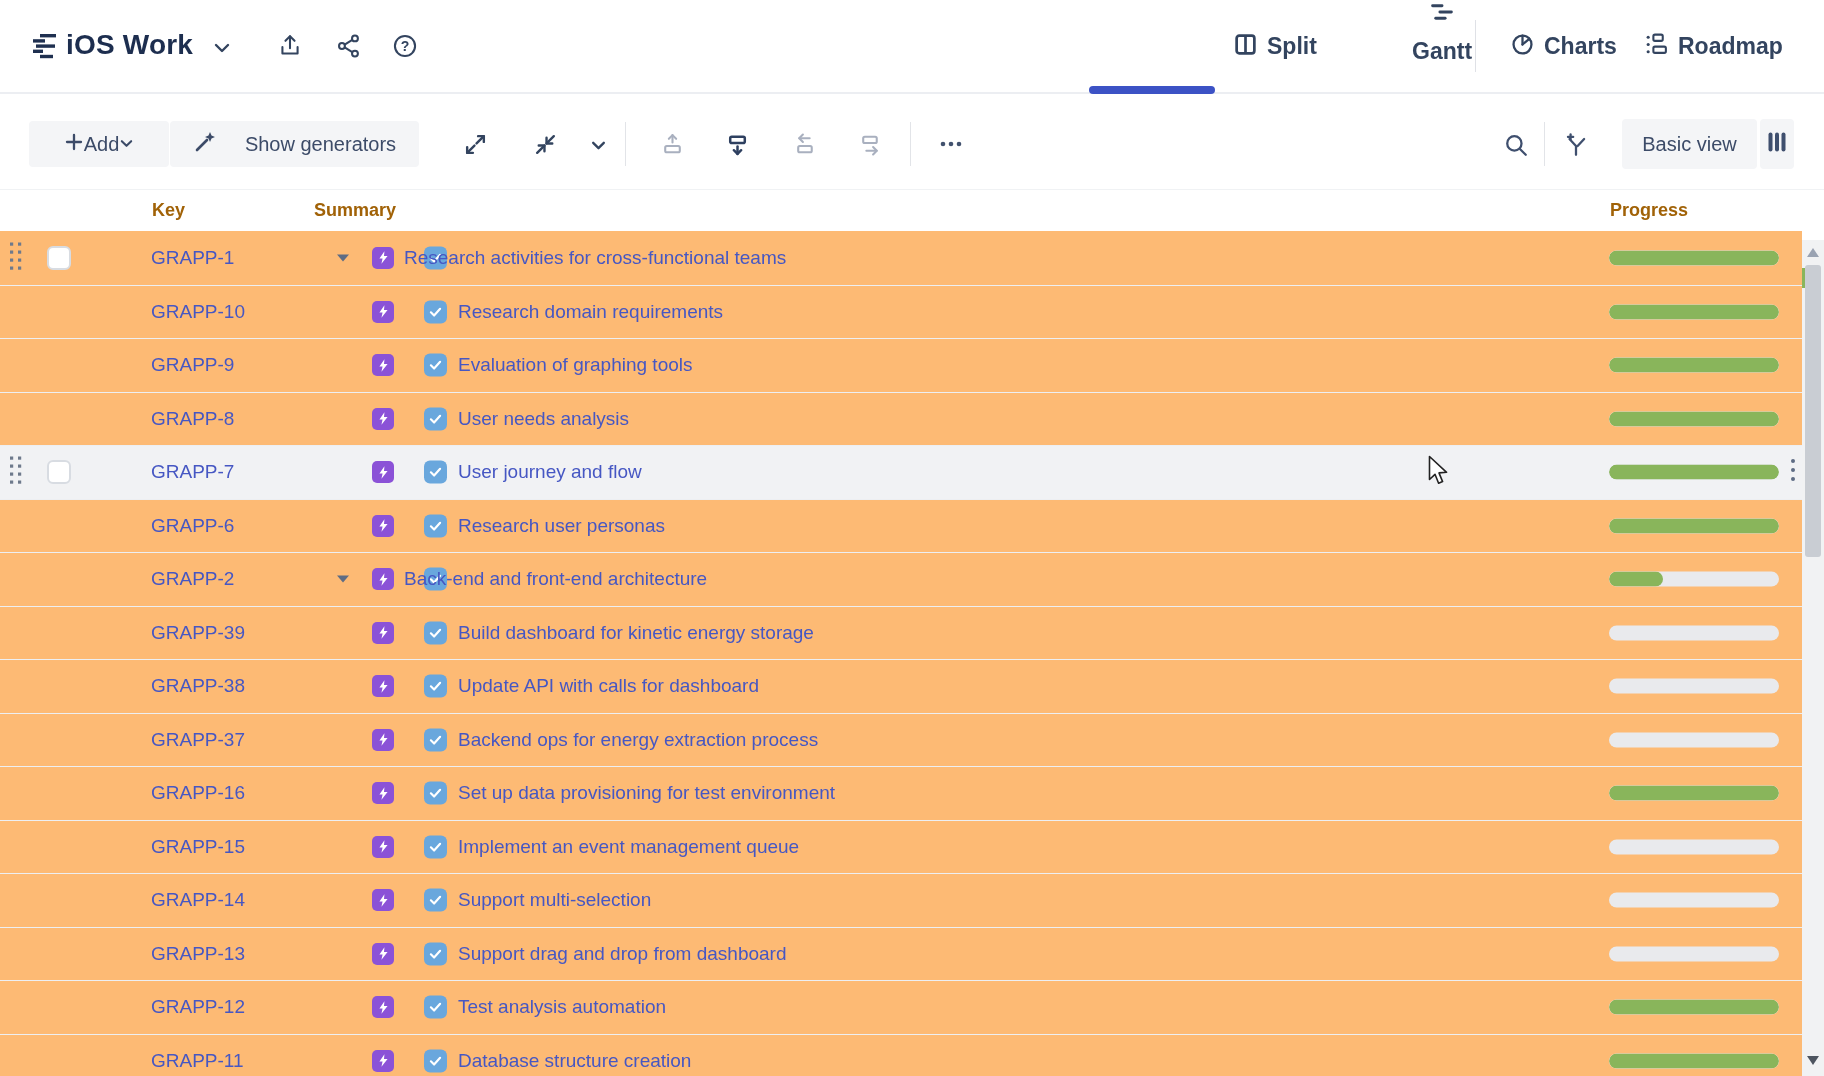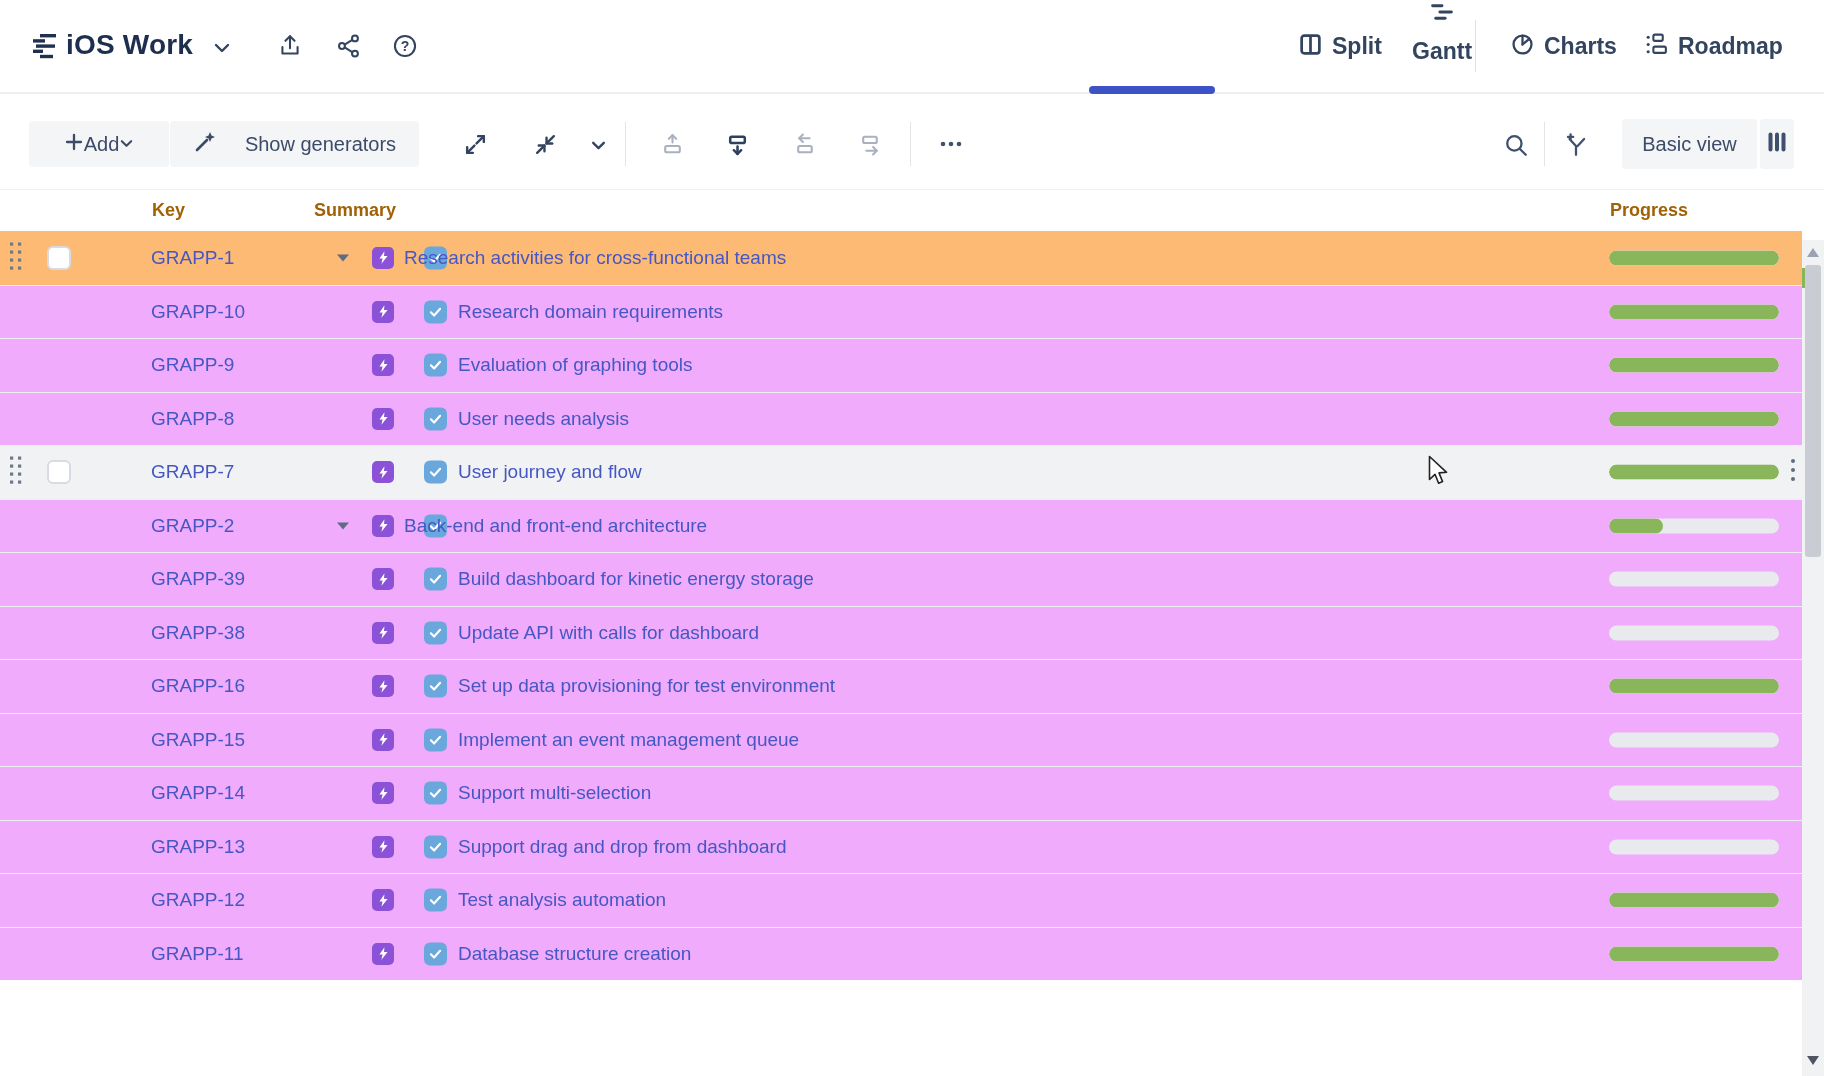--- a/index.html
+++ b/index.html
@@ -18,21 +18,21 @@
   .title-chev { left:212px; top:38px; }
   .tb-icon { top:33px; cursor:pointer; }
   .tb-export { left:277px; }
   .tb-share  { left:336px; }
   .tb-help   { left:392px; }
 
   .tab { position:absolute; top:0; height:92px; display:flex; align-items:center; gap:9px; cursor:pointer; }
   .tab .tlabel { font-size:23px; font-weight:600; color:#33445f; }
   .tab.active .tlabel { color:#3c52c5; }
   .tab-main    { left:1109px; }
-  .tab-split   { left:1298px; }
+  .tab-split   { left:1233px; }
   .tab-gantt   { left:1412px;flex-direction:column; }
   .tab-charts  { left:1510px; }
   .tab-roadmap { left:1644px; }
   .tab-divider { left:1475px; top:20px; width:1px; height:52px; background:#dfe1e6; }
   .tab-underline { left:1089px; top:86px; width:126px; height:8px; border-radius:4px; background:#3c52c5; }
 
   
   .toolbar { position:absolute; left:0; top:96px; width:1824px; height:94px; background:#fff; border-bottom:1px solid #f0f2f4; }
   .btn { position:absolute; display:flex; align-items:center; justify-content:center; gap:0;
          background:#f4f5f7; border-radius:4px; cursor:pointer; color:#3c4b68; font-size:20px; }
@@ -45,21 +45,21 @@
 
   
   .thead { position:absolute; left:0; top:190px; width:1824px; height:41px; background:#fff; }
   .thead .col { position:absolute; top:0; line-height:41px; font-size:18px; font-weight:700; color:#a16207; }
   .col-key { left:152px; } .col-summary { left:314px; } .col-progress { left:1610px; }
   .addcol { position:absolute; left:1797px; top:207px; width:23px; height:23px; border-radius:5px;
             background:#6f7b8c; display:flex; align-items:center; justify-content:center; cursor:pointer; }
 
   
   .rows { position:absolute; left:0; top:231px; width:1824px; }
-  .row { position:relative; width:1802px; height:53.5px; background:#f0abfc; cursor:pointer; }
+  .row { position:relative; width:1802px; height:53.5px; background:#fdba74; cursor:pointer; }
   .row + .row { border-top:1px solid #edeff2; }
   .row.selected { background:#fdba74; }
   .row.hovered  { background:#f1f2f4; }
   .row .cell { position:absolute; top:50%; transform:translateY(-50%); }
   .row .key     { left:151px; font-size:19px; color:#4657c3; white-space:nowrap; }
   .row .summary { font-size:19px; color:#4657c3; white-space:nowrap; }
   .row.epic .summary { left:404px; }
   .row.task .summary { left:458px; }
   .drag { left:8px; }
   .selbox { left:47px; width:24px; height:24px; border:2px solid #d8dce2; border-radius:6px; background:#fff; }
@@ -438,20 +438,40 @@
       <span class="cell rowmenu">
         <svg width="8" height="26" viewBox="0 0 8 26">
             <g fill="#5e6c84">
               <circle cx="4" cy="4" r="2"></circle>
               <circle cx="4" cy="13" r="2"></circle>
               <circle cx="4" cy="22" r="2"></circle>
             </g>
           </svg>
       </span>
     </div>
+      <div class="row task">
+
+      <span class="cell key">GRAPP-6</span>
+
+      <span class="cell epicbadge" hidden="">
+        <svg width="15" height="15" viewBox="0 0 24 24">
+            <path d="M13.5 2 L5.5 13.5 H10.5 L8.7 22 L18.5 9.5 H12.8 Z" fill="#fff"></path>
+          </svg>
+      </span>
+      <span class="cell taskbadge">
+        <svg width="17" height="17" viewBox="0 0 24 24">
+            <path d="M5.5 12.5 L10 17 L18.5 7.5" fill="none" stroke="#fff" stroke-width="3" stroke-linecap="round" stroke-linejoin="round"></path>
+          </svg>
+      </span>
+      <span class="cell summary">Research user personas</span>
+      <span class="cell progress">
+          <span class="fill" style="width: 100%;"></span>
+        </span>
+
+    </div>
       <div class="row epic">
 
       <span class="cell key">GRAPP-2</span>
       <span class="cell expander"></span>
       <span class="cell epicbadge">
         <svg width="15" height="15" viewBox="0 0 24 24">
             <path d="M13.5 2 L5.5 13.5 H10.5 L8.7 22 L18.5 9.5 H12.8 Z" fill="#fff"></path>
           </svg>
       </span>
       <span class="cell taskbadge" hidden="">
@@ -493,20 +513,40 @@
         <svg width="15" height="15" viewBox="0 0 24 24">
             <path d="M13.5 2 L5.5 13.5 H10.5 L8.7 22 L18.5 9.5 H12.8 Z" fill="#fff"></path>
           </svg>
       </span>
       <span class="cell taskbadge">
         <svg width="17" height="17" viewBox="0 0 24 24">
             <path d="M5.5 12.5 L10 17 L18.5 7.5" fill="none" stroke="#fff" stroke-width="3" stroke-linecap="round" stroke-linejoin="round"></path>
           </svg>
       </span>
       <span class="cell summary">Update API with calls for dashboard</span>
+      <span class="cell progress">
+          <span class="fill" style="width: 0%;"></span>
+        </span>
+
+    </div>
+      <div class="row task">
+
+      <span class="cell key">GRAPP-37</span>
+
+      <span class="cell epicbadge" hidden="">
+        <svg width="15" height="15" viewBox="0 0 24 24">
+            <path d="M13.5 2 L5.5 13.5 H10.5 L8.7 22 L18.5 9.5 H12.8 Z" fill="#fff"></path>
+          </svg>
+      </span>
+      <span class="cell taskbadge">
+        <svg width="17" height="17" viewBox="0 0 24 24">
+            <path d="M5.5 12.5 L10 17 L18.5 7.5" fill="none" stroke="#fff" stroke-width="3" stroke-linecap="round" stroke-linejoin="round"></path>
+          </svg>
+      </span>
+      <span class="cell summary">Backend ops for energy extraction process</span>
       <span class="cell progress">
           <span class="fill" style="width: 0%;"></span>
         </span>
 
     </div>
       <div class="row task">
 
       <span class="cell key">GRAPP-16</span>
 
       <span class="cell epicbadge" hidden="">

